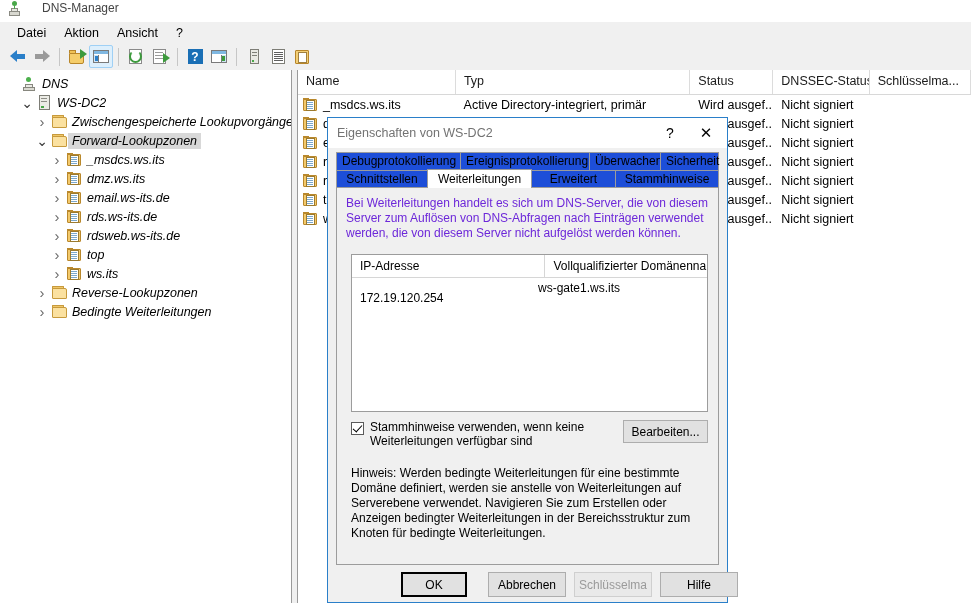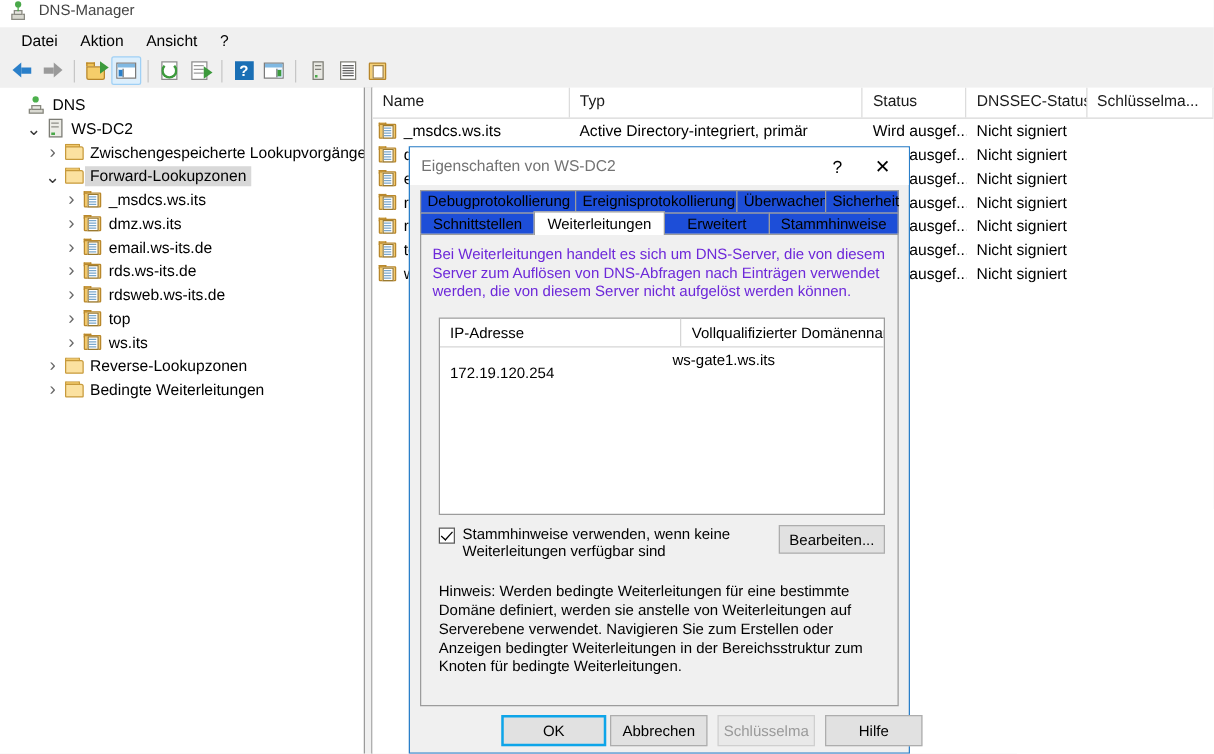--- a/index.html
+++ b/index.html
@@ -6,21 +6,21 @@
   body{
     width:971px;height:603px;overflow:hidden;
     font-family:"Liberation Sans","DejaVu Sans",sans-serif;
     font-size:12px;color:#000;background:#fff;
     -webkit-font-smoothing:antialiased;
   }
   .app{position:relative;width:971px;height:603px;background:#f0f0f0;}
 
   
   .titlebar{position:absolute;left:0;top:0;width:971px;height:22px;background:#fff;}
-  .titlebar .tb-inner{display:flex;align-items:center;height:16px;padding-left:7px;gap:9px;}
+  .titlebar .tb-inner{display:flex;align-items:center;height:16px;padding-left:7px;gap:20px;}
   .tb-title{font-size:12px;color:#444;}
   .appicon{width:15px;height:15px;position:relative;flex:0 0 auto;}
   .appicon .srv{position:absolute;left:2px;bottom:0;width:11px;height:5px;background:#d8d8d0;border:1px solid #8a8a82;box-sizing:border-box;}
   .appicon .srv2{position:absolute;left:4px;bottom:4px;width:7px;height:4px;background:#e6e6e0;border:1px solid #8a8a82;box-sizing:border-box;}
   .appicon .pin{position:absolute;left:5px;top:0px;width:5px;height:5px;border-radius:50%;background:#49a849;}
   .appicon .pin2{position:absolute;left:7px;top:4px;width:1px;height:4px;background:#49a849;}
 
   
   .menubar{position:absolute;left:0;top:22px;width:971px;height:21px;background:#f0f0f0;
            display:flex;align-items:center;padding-left:8px;gap:0px;}
@@ -68,21 +68,21 @@
   .panes{position:absolute;left:0;top:70px;width:971px;height:533px;}
   .pane-left{position:absolute;left:0;top:0;width:291px;height:533px;background:#fff;
              border-right:1px solid #9a9a9a;overflow:hidden;}
   .splitter{position:absolute;left:292px;top:0;width:5px;height:533px;background:#f0f0f0;
             border-right:1px solid #9a9a9a;}
   .pane-right{position:absolute;left:298px;top:0;width:673px;height:533px;background:#fff;overflow:hidden;}
 
   
   .tree{padding:4px 0 0 0;}
   .trow{display:flex;align-items:center;height:19px;font-size:12.5px;white-space:nowrap;}
-  .trow .lbl{padding:1px 4px;}
+  .trow .lbl{padding:1px 4px;font-style:italic;}
   .trow.sel .lbl{background:#d8d8d8;}
   .chev{width:16px;height:19px;display:flex;align-items:center;justify-content:center;color:#6a6a6a;font-size:11px;flex:0 0 auto;}
   .chev.down{color:#3a3a3a;}
   .tico{width:18px;height:19px;display:flex;align-items:center;justify-content:center;flex:0 0 auto;position:relative;}
 
   .icon-dns{position:relative;width:14px;height:14px;}
   .icon-dns .b{position:absolute;left:1px;bottom:0;width:12px;height:4px;background:#dadad2;border:1px solid #87877e;box-sizing:border-box;}
   .icon-dns .m{position:absolute;left:3px;bottom:3px;width:8px;height:4px;background:#eaeae4;border:1px solid #87877e;box-sizing:border-box;}
   .icon-dns .d{position:absolute;left:4px;top:0;width:5px;height:5px;border-radius:50%;background:#4cb04c;}
 
@@ -142,21 +142,21 @@
   .cbox.checked:after{content:"";position:absolute;left:3px;top:0px;width:4px;height:8px;
         border:solid #000;border-width:0 1.6px 1.6px 0;transform:rotate(42deg);}
   .cblabel{font-size:12px;line-height:14px;margin-left:6px;width:218px;}
   .btn{background:#e1e1e1;border:1px solid #adadad;box-sizing:border-box;font-size:12px;
        display:flex;align-items:center;justify-content:center;color:#000;}
   .btn-edit{position:absolute;right:0;top:0;width:85px;height:23px;}
   .hint{position:absolute;left:14px;top:278px;width:352px;font-size:12px;line-height:15px;color:#000;}
 
   .btnrow{position:absolute;left:0;top:424px;width:399px;height:30px;}
   .btnrow .btn{position:absolute;top:0;height:25px;}
-  .btn-ok{left:73px;width:84px;border:2px solid #0ea5e9;background:#e1e1e1;}
+  .btn-ok{left:73px;width:66px;border:2px solid #000000;background:#e1e1e1;}
   .btn-cancel{left:160px;width:78px;}
   .btn-apply{left:246px;width:78px;color:#9a9a9a;background:#e9e9e9;border-color:#cfcfcf;}
   .btn-help{left:332px;width:78px;}
 </style>
 </head>
 <body>
 
 <div class="app">
 
   <div class="titlebar">

